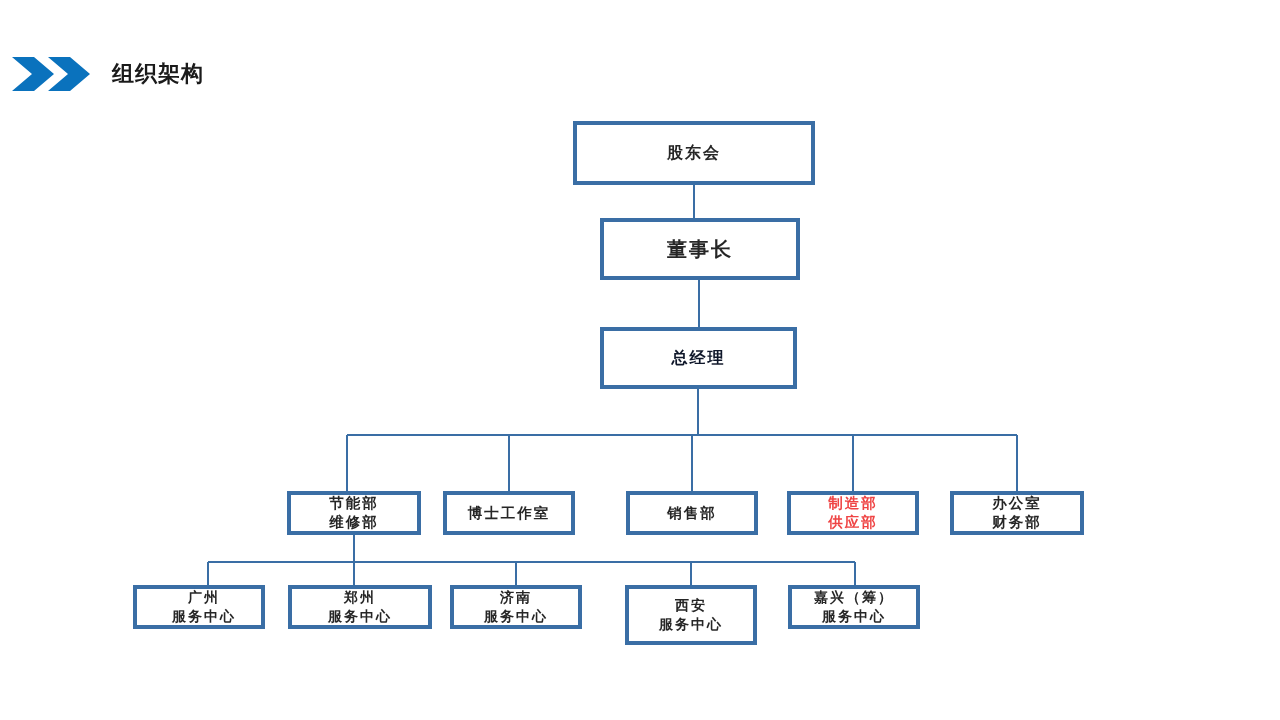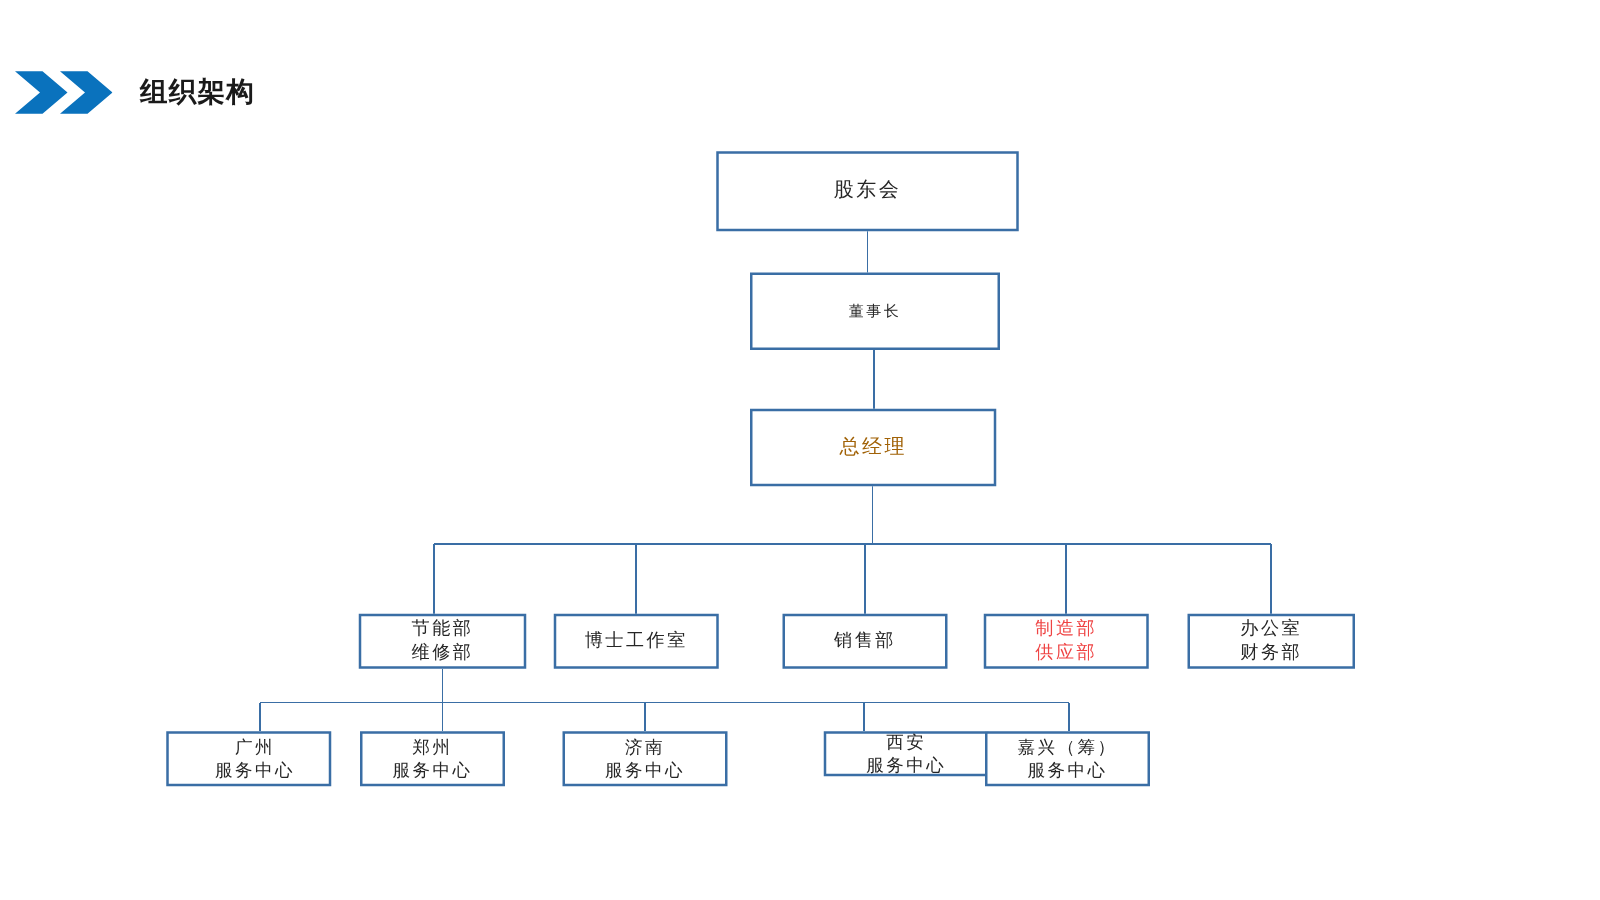--- a/index.html
+++ b/index.html
@@ -58,37 +58,38 @@
     left: 0;
     top: 0;
     width: 1280px;
     height: 720px;
     pointer-events: none;
   }
 
   .node {
     position: absolute;
     box-sizing: border-box;
-    border: 2px solid #3b82f6;
+    border: 4px solid #3b82f6;
     background: #ffffff;
     color: #262626;
     display: flex;
     flex-direction: column;
     align-items: center;
     justify-content: center;
     text-align: center;
     letter-spacing: 2px;
     z-index: 2;
+    font-weight: bold;
   }
   .node .line {
     display: block;
     white-space: nowrap;
   }
   .node.lvl1 { font-size: 16px; line-height: 20px; }
-  .node.lvl2 { font-size: 12px; line-height: 20px; }
+  .node.lvl2 { font-size: 20px; line-height: 20px; }
   .node.lvl3 { font-size: 16px; line-height: 20px; }
   .node.dept { font-size: 14.5px; line-height: 19px; }
   .node.center { font-size: 14px; line-height: 19px; }
 </style>
 </head>
 <body>
 
 <div id="slide">
 
   <div id="header">
@@ -129,21 +130,21 @@
     </svg>
 
     <div class="node lvl1" style="left: 573px; top: 121px; width: 242px; height: 64px; border-color: rgb(58, 110, 165); color: rgb(38, 38, 38);">
       <span class="line">股东会</span>
     </div>
 
     <div class="node lvl2" style="left: 600px; top: 218px; width: 200px; height: 62px; border-color: rgb(58, 110, 165); color: rgb(38, 38, 38);">
       <span class="line">董事长</span>
     </div>
 
-    <div class="node lvl3" style="left: 600px; top: 327px; width: 197px; height: 62px; border-color: rgb(58, 110, 165); color: #a16207;">
+    <div class="node lvl3" style="left: 600px; top: 327px; width: 197px; height: 62px; border-color: rgb(58, 110, 165); color: #0f172a;">
       <span class="line">总经理</span>
     </div>
 
     <div class="node dept" style="left: 287px; top: 491px; width: 134px; height: 44px; border-color: rgb(58, 110, 165); color: rgb(38, 38, 38);">
       <span class="line">节能部</span>
       <span class="line">维修部</span>
     </div>
     <div class="node dept" style="left: 443px; top: 491px; width: 132px; height: 44px; border-color: rgb(58, 110, 165); color: rgb(38, 38, 38);">
       <span class="line">博士工作室</span>
     </div>
@@ -156,29 +157,29 @@
     </div>
     <div class="node dept" style="left: 950px; top: 491px; width: 134px; height: 44px; border-color: rgb(58, 110, 165); color: rgb(38, 38, 38);">
       <span class="line">办公室</span>
       <span class="line">财务部</span>
     </div>
 
     <div class="node center" style="left: 133px; top: 585px; width: 132px; height: 44px; border-color: rgb(58, 110, 165); color: rgb(38, 38, 38); padding-left: 10px;">
       <span class="line">广州</span>
       <span class="line">服务中心</span>
     </div>
-    <div class="node center" style="left: 288px; top: 585px; width: 116px; height: 44px; border-color: rgb(58, 110, 165); color: rgb(38, 38, 38);">
+    <div class="node center" style="left: 288px; top: 585px; width: 144px; height: 44px; border-color: rgb(58, 110, 165); color: rgb(38, 38, 38);">
       <span class="line">郑州</span>
       <span class="line">服务中心</span>
     </div>
     <div class="node center" style="left: 450px; top: 585px; width: 132px; height: 44px; border-color: rgb(58, 110, 165); color: rgb(38, 38, 38);">
       <span class="line">济南</span>
       <span class="line">服务中心</span>
     </div>
-    <div class="node center" style="left: 659px; top: 585px; width: 132px; height: 36px; border-color: rgb(58, 110, 165); color: rgb(38, 38, 38);">
+    <div class="node center" style="left: 625px; top: 585px; width: 132px; height: 60px; border-color: rgb(58, 110, 165); color: rgb(38, 38, 38);">
       <span class="line">西安</span>
       <span class="line">服务中心</span>
     </div>
     <div class="node center" style="left: 788px; top: 585px; width: 132px; height: 44px; border-color: rgb(58, 110, 165); color: rgb(38, 38, 38);">
       <span class="line">嘉兴（筹）</span>
       <span class="line">服务中心</span>
     </div>
 
   </div>
 </div>

